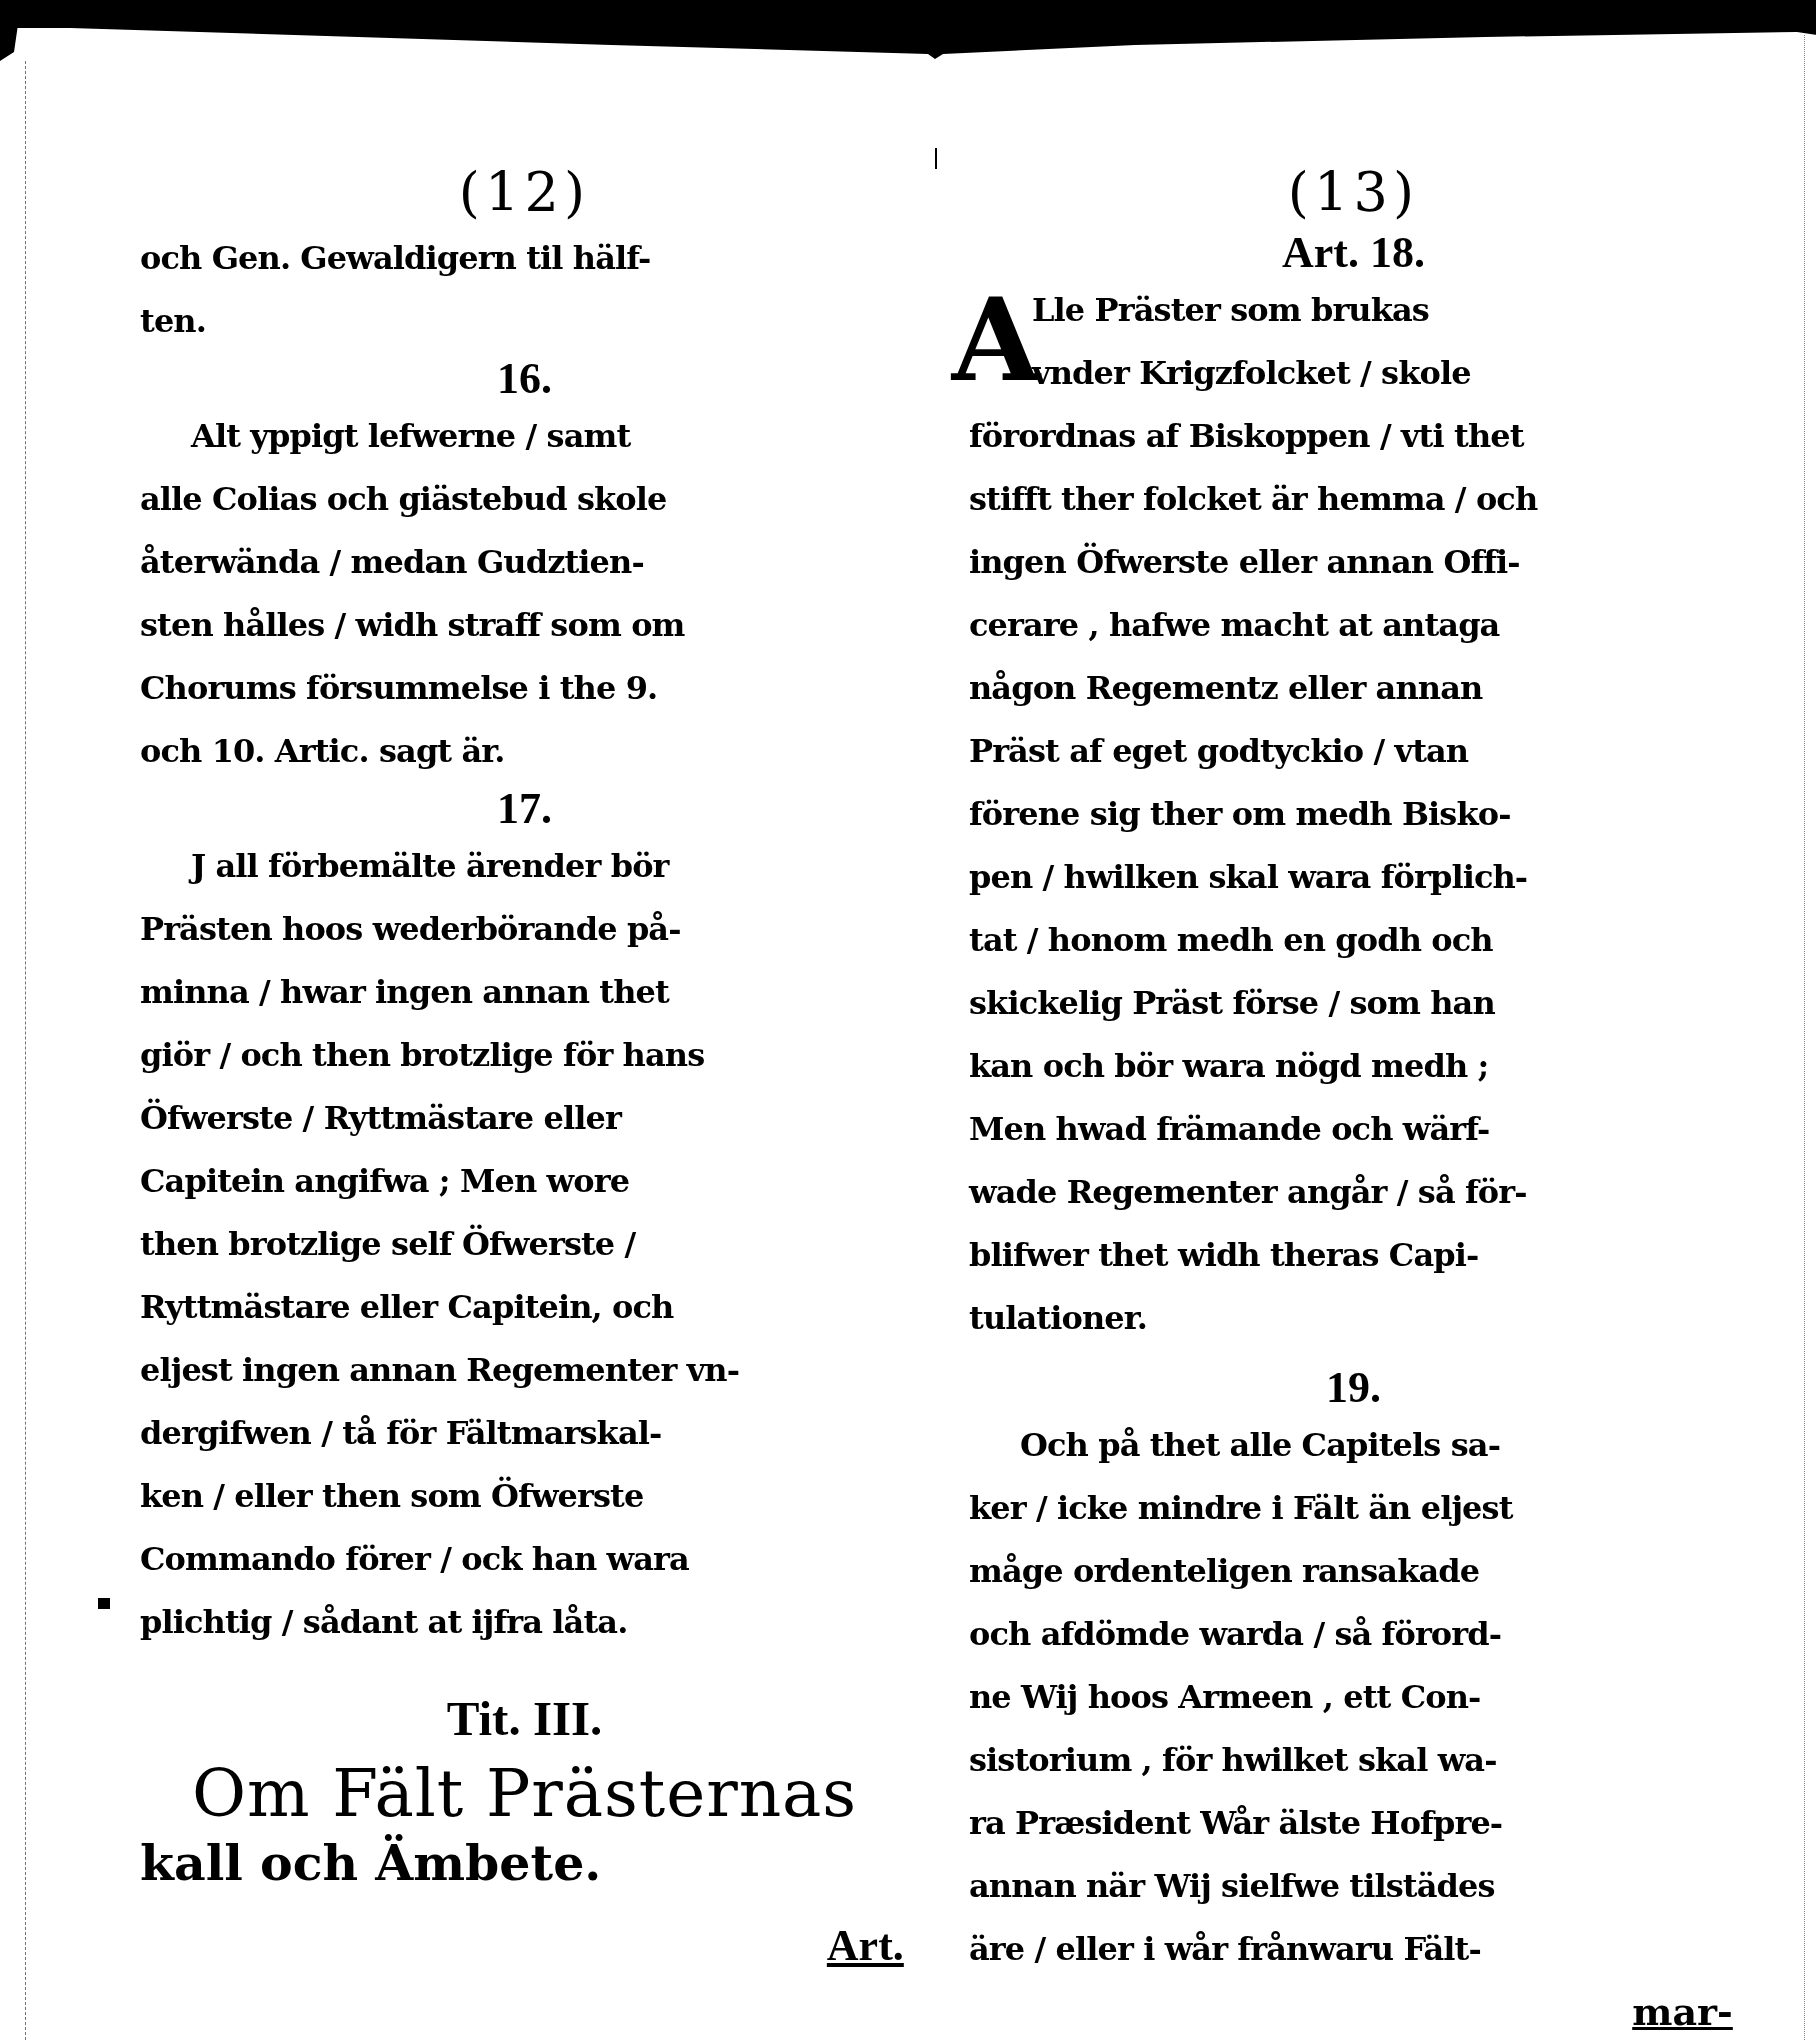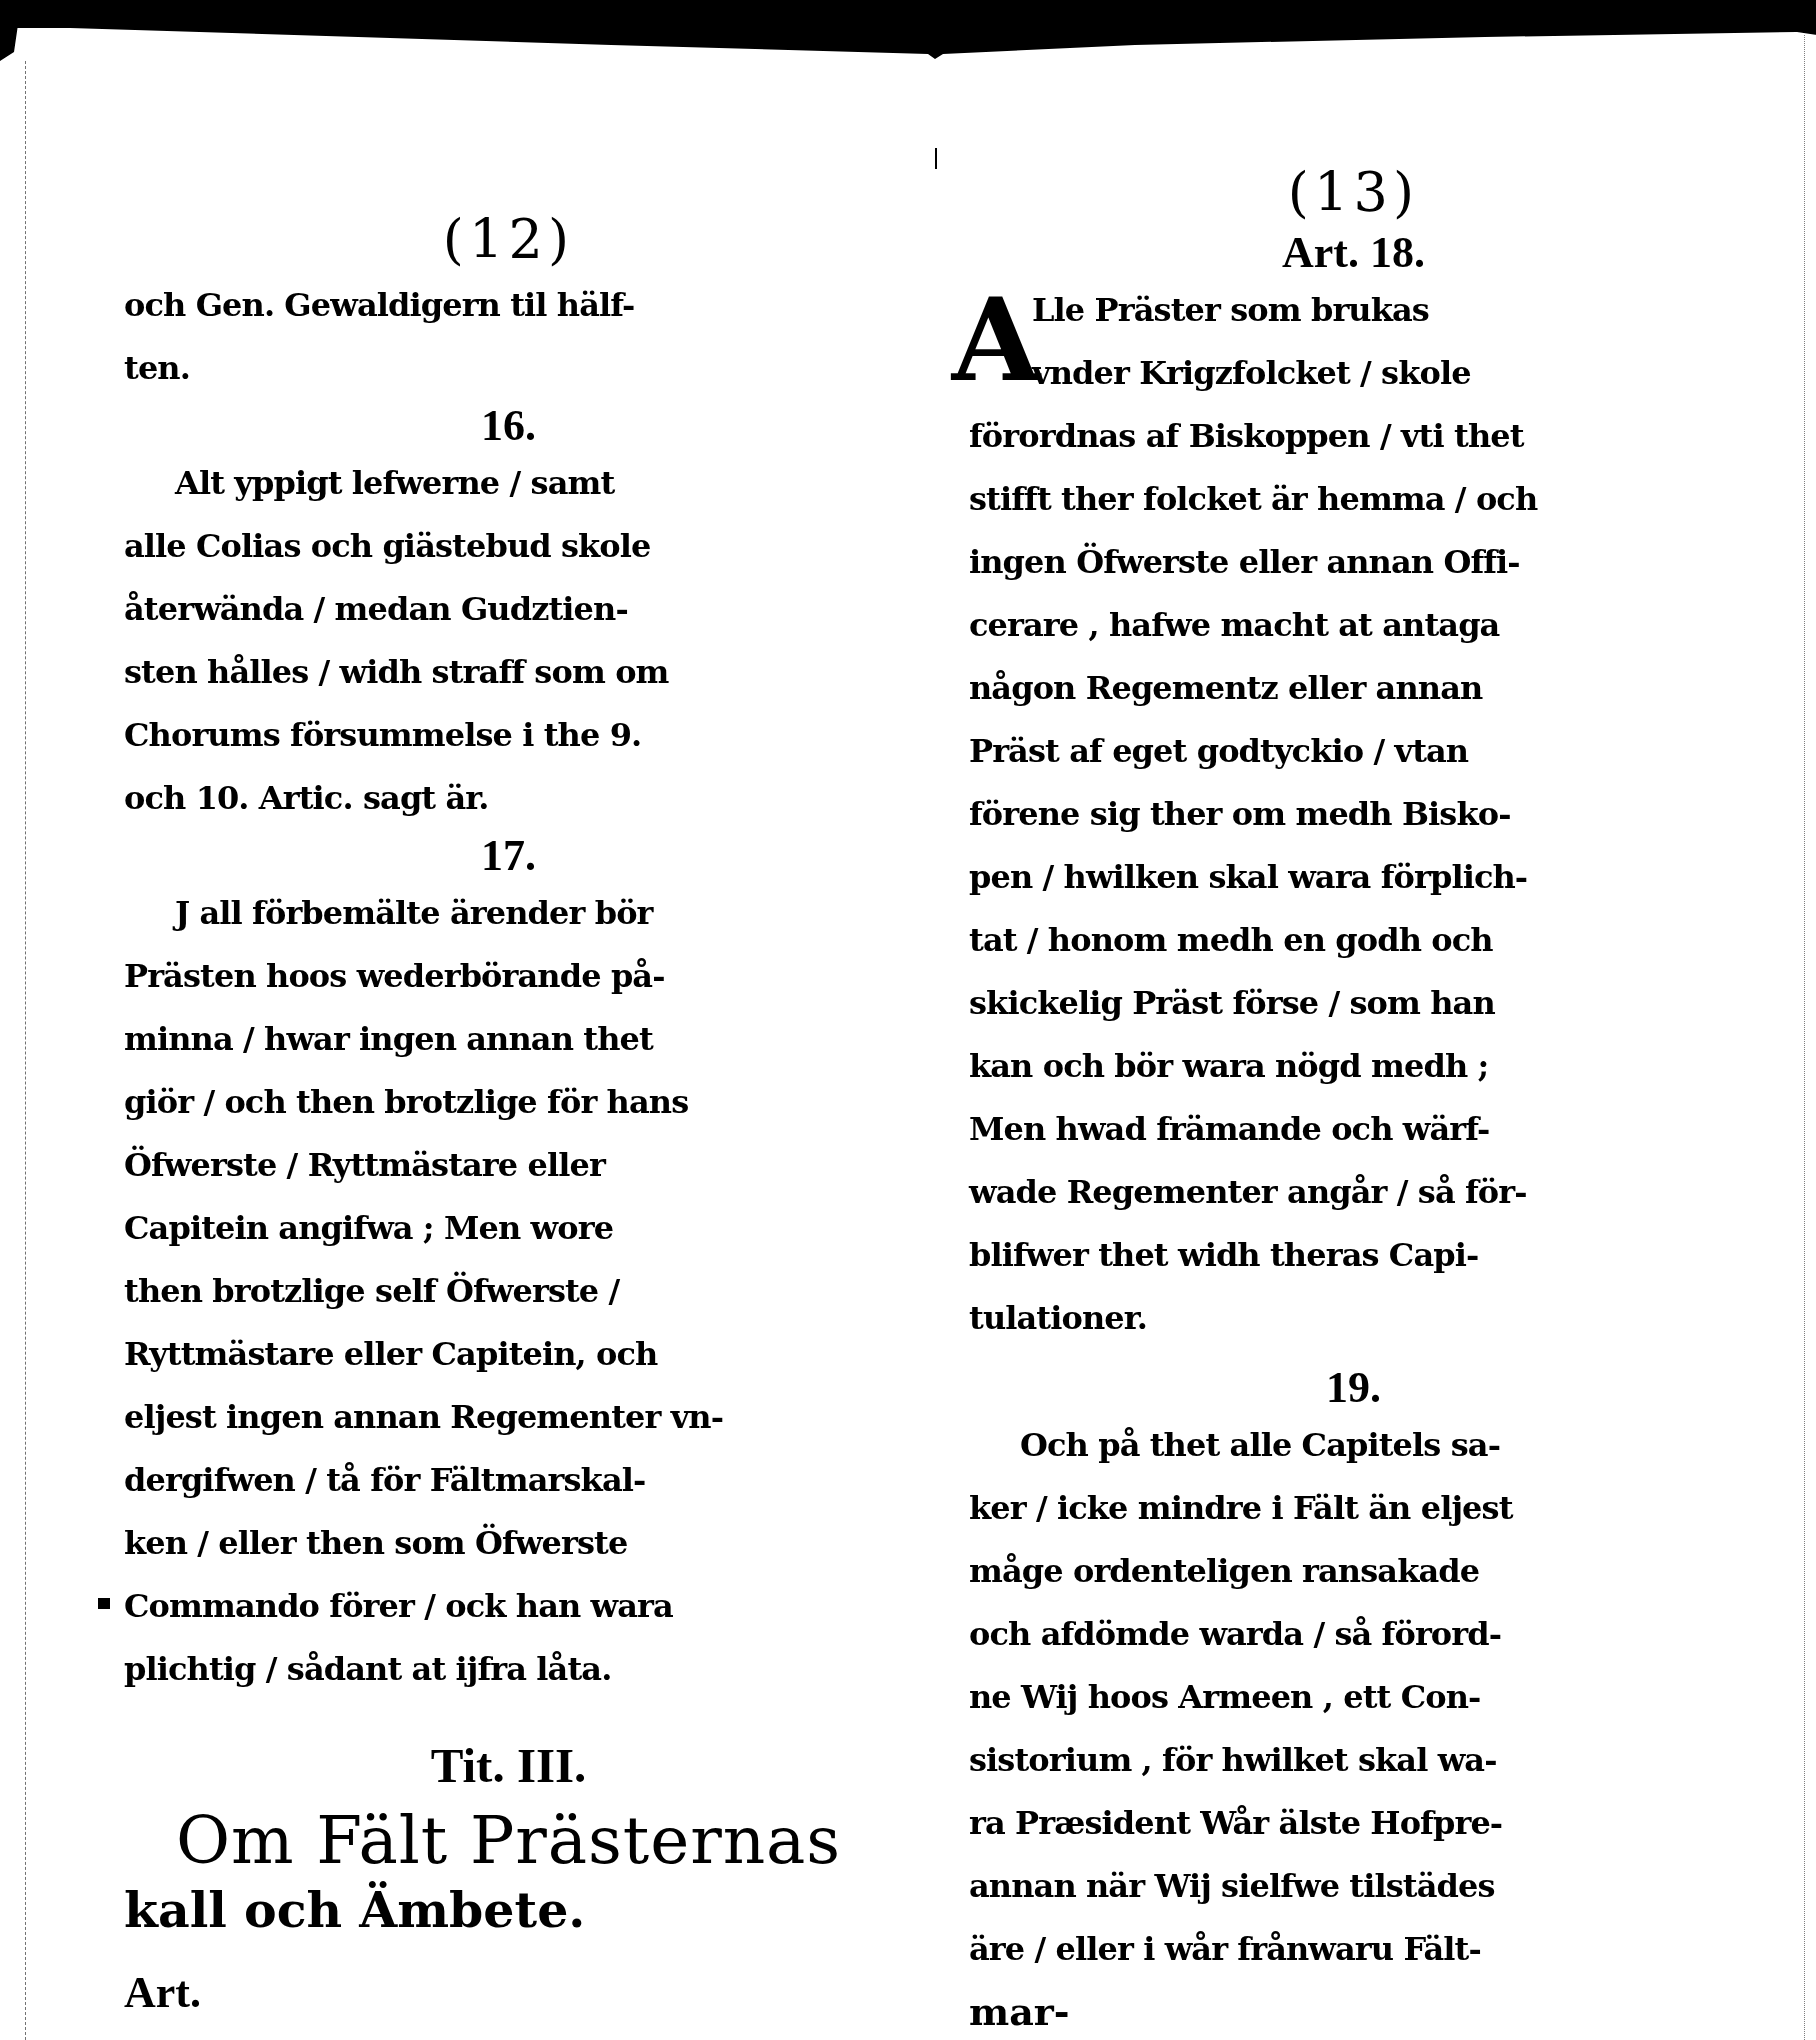--- a/index.html
+++ b/index.html
@@ -21,21 +21,21 @@
     .page-edge-right {
       position: absolute; right: 10.5px; top: 35px; width: 1.7px; height: 2005px;
       border-left: 1.7px dotted #000; opacity: 0.5;
     }
     .gutter-mark {
       position: absolute; left: 935px; top: 148px; width: 1.7px; height: 21px; background: #000;
     }
     .page {
       position: absolute; top: 166px; width: 769px;
     }
-    .page.left { left: 124px; margin-top: 47px; }
+    .page.left { left: 140px; }
     .page.right { left: 969px; }
     .folio {
       text-align: center; font-size: 54px; line-height: 1; letter-spacing: 5.2px;
       font-family: "DejaVu Serif", serif; font-weight: normal;
       height: 61px;
     }
     .line {
       font-family: "DejaVu Serif", serif; font-weight: bold;
       font-size: 32px; line-height: 63px; height: 63px;
       white-space: nowrap; letter-spacing: -0.9px;
@@ -53,22 +53,22 @@
     }
     .heading-big {
       text-align: center; font-family: "DejaVu Serif", serif; font-weight: normal;
       font-size: 66px; line-height: 79px; letter-spacing: 0.9px;
     }
     .heading-sub {
       text-align: left; font-family: "DejaVu Serif", serif; font-weight: bold;
       font-size: 49px; line-height: 61px;
     }
     .catchword {
-      text-align: left; font-family: "Liberation Serif", serif; font-weight: bold;
-      font-size: 44px; line-height: 61px; margin-top: 21px; padding-right: 5.2px;
+      text-align: right; font-family: "Liberation Serif", serif; font-weight: bold;
+      font-size: 44px; line-height: 61px; margin-top: 21px; padding-right: 5.2px; text-decoration: underline;
     }
     .catchword.right { font-family: "DejaVu Serif", serif; font-size: 38px; margin-top: 0; }
     .drop-wrap { position: relative; }
     .drop-cap {
       position: absolute; left: 0; top: 3.5px; width: 54px; height: 114px;
       font-family: "DejaVu Serif", serif; font-weight: bold; font-size: 114px; line-height: 114px;
       display: flex; align-items: center; justify-content: center;
     }
     .drop-wrap .line.dl { padding-left: 63px; }
     .speck { position: absolute; background: #000; }

